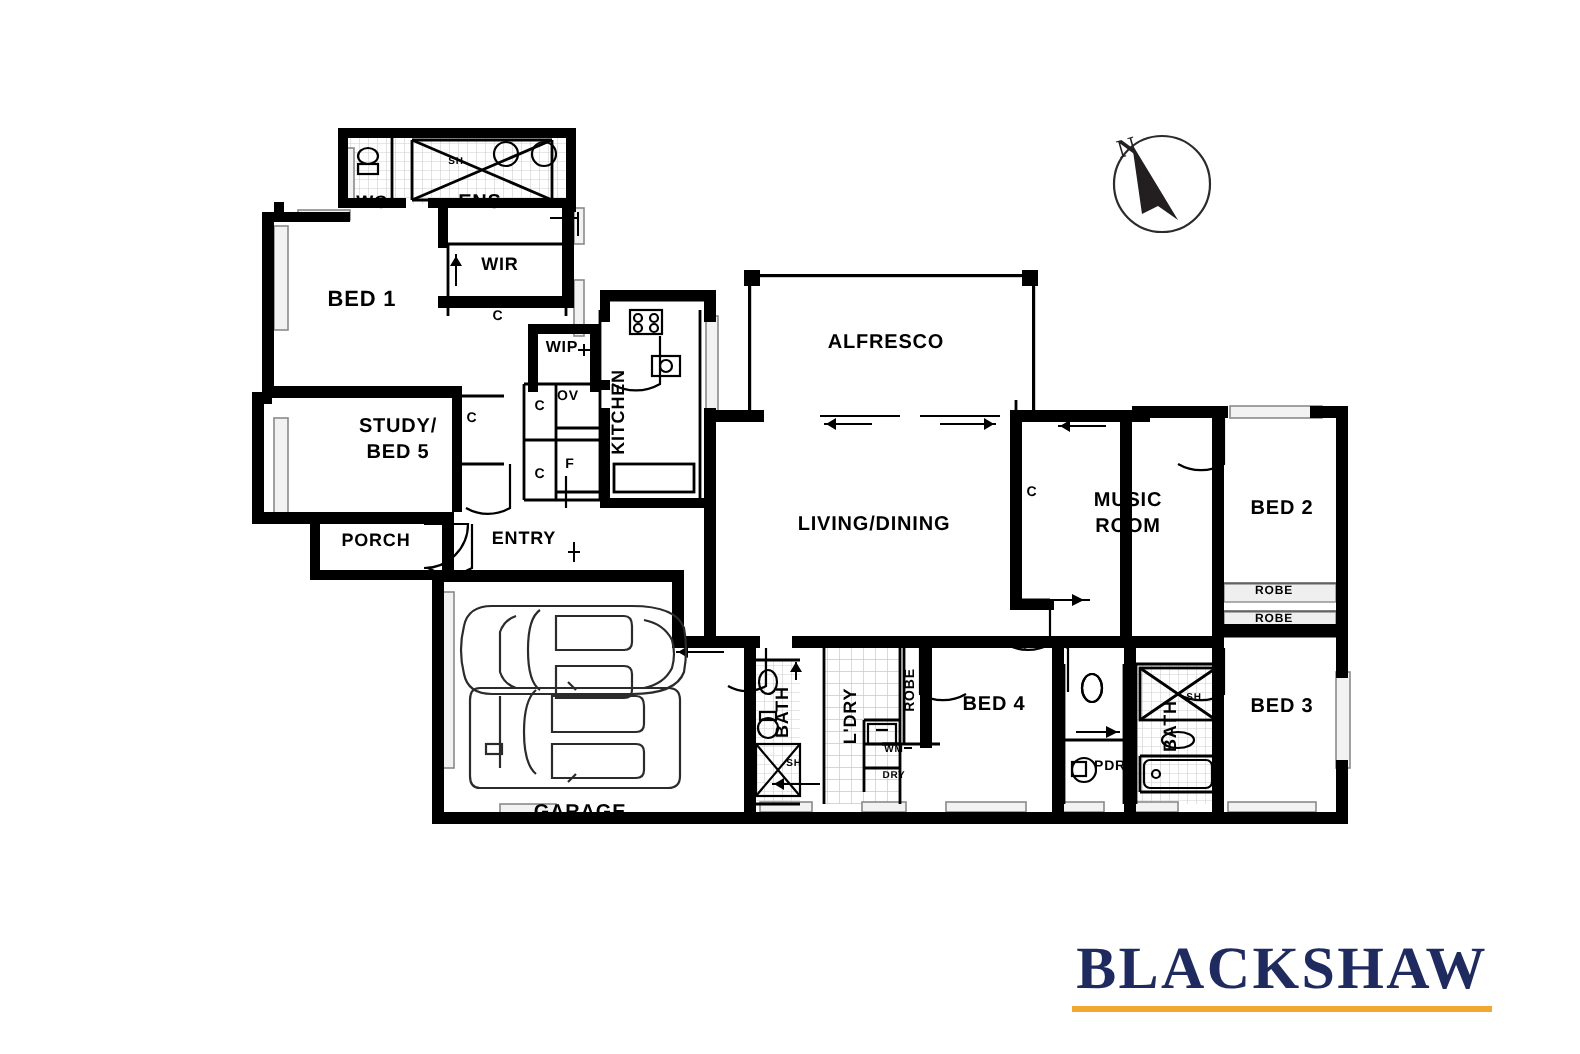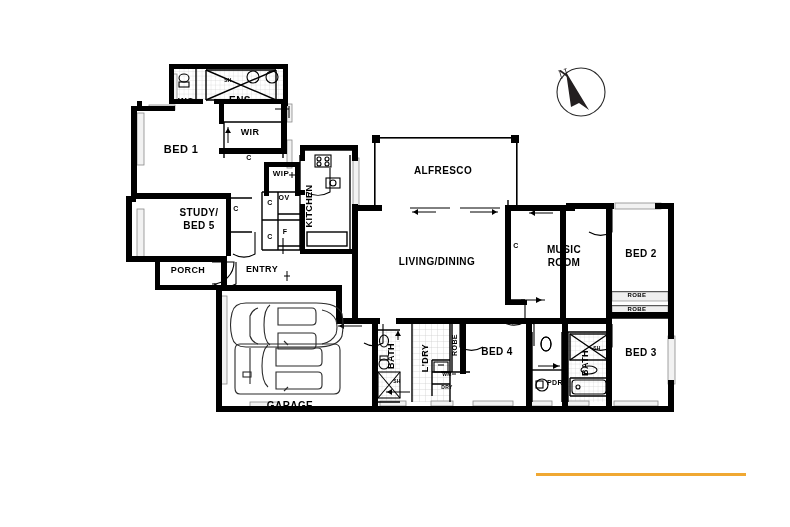--- a/index.html
+++ b/index.html
@@ -369,16 +369,17 @@
         <text x="637" y="311" text-anchor="middle" font-family="&quot;Liberation Sans&quot;, sans-serif" font-size="6" font-weight="700" fill="#000000" letter-spacing="0.4">ROBE</text>
         <text x="228" y="82" text-anchor="middle" font-family="&quot;Liberation Sans&quot;, sans-serif" font-size="5" font-weight="700" fill="#000000" letter-spacing="0.4">SH</text>
         <text x="397" y="383" text-anchor="middle" font-family="&quot;Liberation Sans&quot;, sans-serif" font-size="5" font-weight="700" fill="#000000" letter-spacing="0.4">SH</text>
         <text x="597" y="350" text-anchor="middle" font-family="&quot;Liberation Sans&quot;, sans-serif" font-size="5" font-weight="700" fill="#000000" letter-spacing="0.4">SH</text>
         <text x="447" y="376" text-anchor="middle" font-family="&quot;Liberation Sans&quot;, sans-serif" font-size="5" font-weight="700" fill="#000000" letter-spacing="0.4">WM</text>
         <text x="447" y="389" text-anchor="middle" font-family="&quot;Liberation Sans&quot;, sans-serif" font-size="5" font-weight="700" fill="#000000" letter-spacing="0.4">DRY</text>
       </g>
   </svg>
 
   <div class="brand">
+    <div class="word">BLACKSHAW</div>
     <div class="rule"></div>
   </div>
 
 </div>
 
 </body></html>

